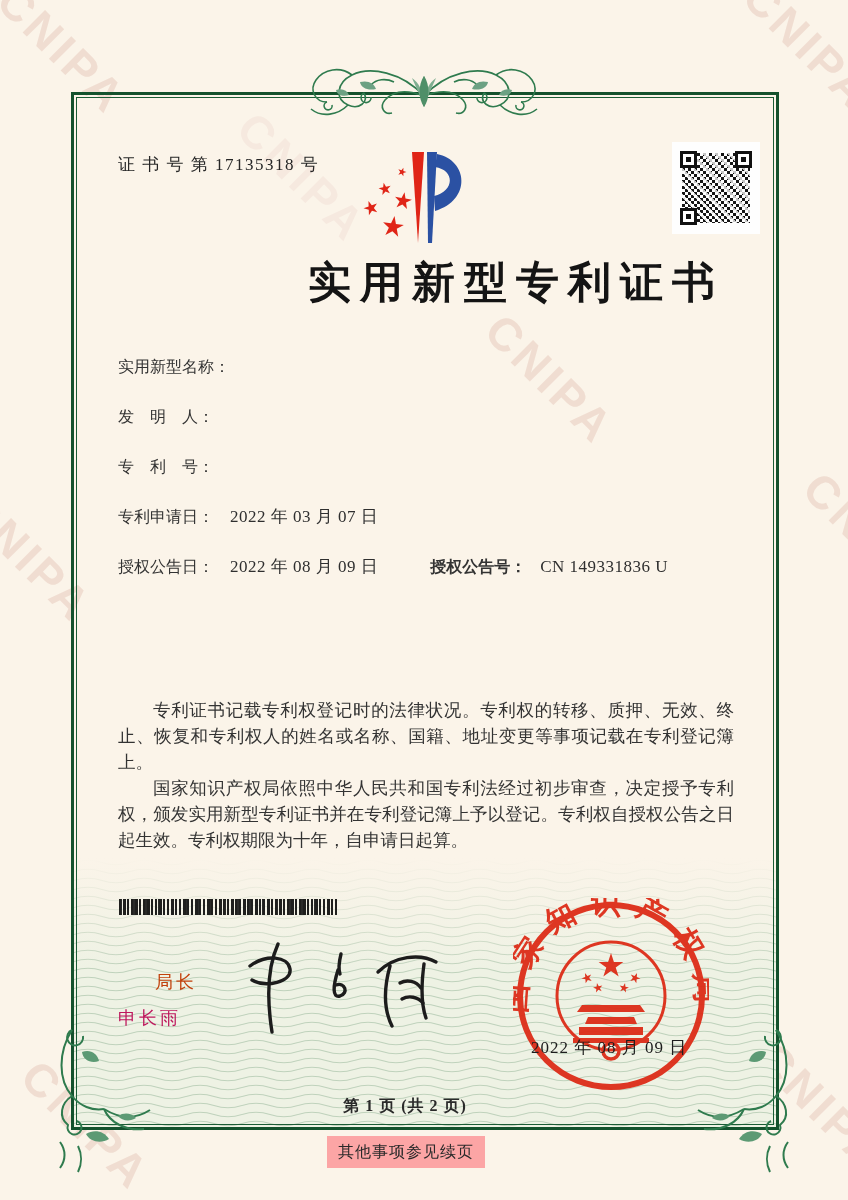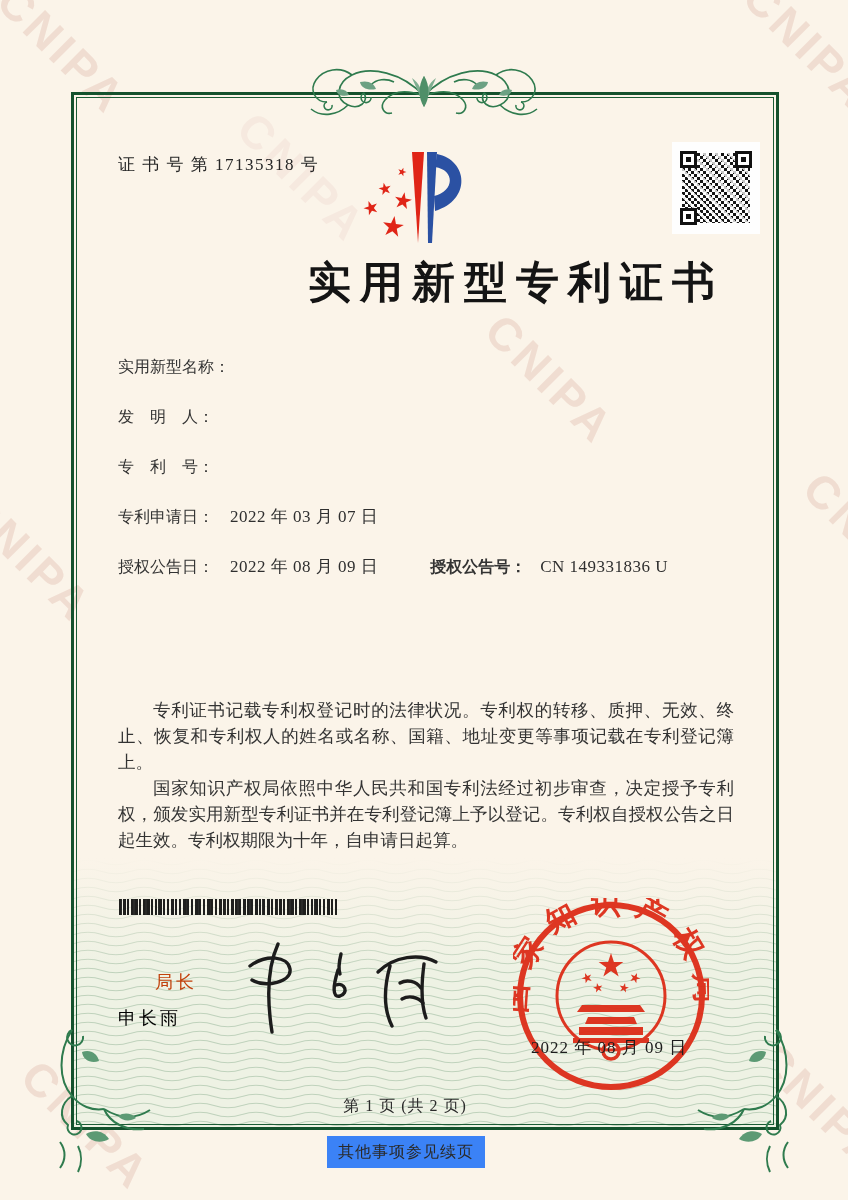--- a/index.html
+++ b/index.html
@@ -61,28 +61,28 @@
   .paras{position:absolute;left:118px;top:697px;width:616px;z-index:5;
     font-size:17.5px;line-height:26px;text-align:justify;color:#333;}
   .paras p{margin:0;text-indent:2em;}
   
   .barcode{position:absolute;left:119px;top:899px;width:219px;height:16px;z-index:5;
     background-image:
       repeating-linear-gradient(90deg,#1f1f1d 0 2px,transparent 2px 4px),
       repeating-linear-gradient(90deg,#1f1f1d 0 1px,transparent 1px 6px),
       repeating-linear-gradient(90deg,#2b2b29 0 3px,transparent 3px 13px);}
   .signer-title{position:absolute;left:118px;top:970px;z-index:5;font-size:18px;letter-spacing:3px;color:#c2410c;margin-left:37px;}
-  .signer-name{position:absolute;left:118px;top:1006px;z-index:5;font-size:18px;letter-spacing:3px;color:#000000;}
+  .signer-name{position:absolute;left:118px;top:1006px;z-index:5;font-size:18px;letter-spacing:3px;color:#be185d;}
   .signature{position:absolute;left:232px;top:936px;width:220px;height:104px;z-index:5;}
   .seal{position:absolute;left:513px;top:898px;width:196px;height:196px;z-index:6;opacity:.94;}
   .seal-date{position:absolute;left:531px;top:1036px;z-index:7;font-size:17px;letter-spacing:1px;color:#1d1d1d;}
   .page-info{position:absolute;left:280px;top:1096px;width:250px;z-index:5;text-align:center;
-    font-size:16px;color:#2a2a2a;letter-spacing:1px;}
+    font-size:16px;color:#2a2a2a;letter-spacing:1px;font-weight:bold;}
   .footer-note{position:absolute;left:327px;top:1136px;width:158px;height:32px;z-index:5;
-    background:#3b82f6;display:flex;align-items:center;justify-content:center;
+    background:#fca5a5;display:flex;align-items:center;justify-content:center;
     font-size:16px;letter-spacing:1px;color:#2a2a2a;}
 </style>
 </head>
 <body>
 
 <div class="page">
 
   <span class="wm wm1">CNIPA</span>
   <span class="wm wm2">CNIPA</span>
   <span class="wm wm3">CNIPA</span>

